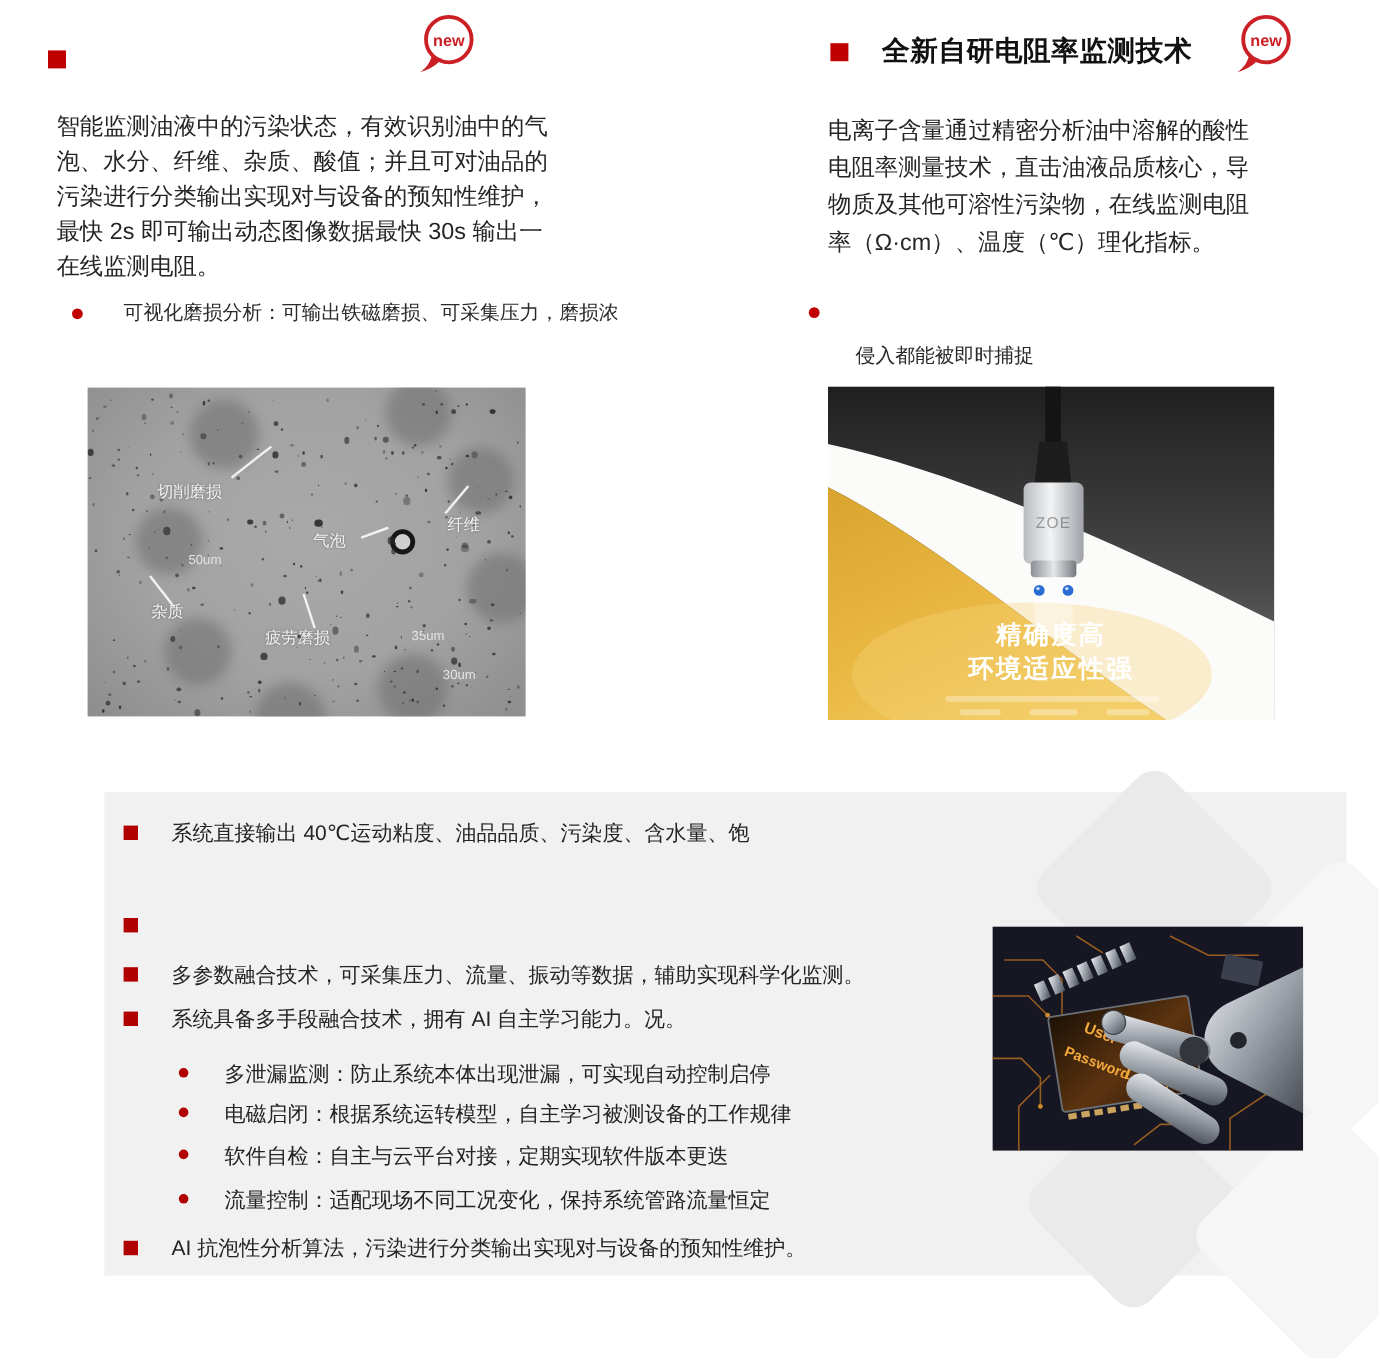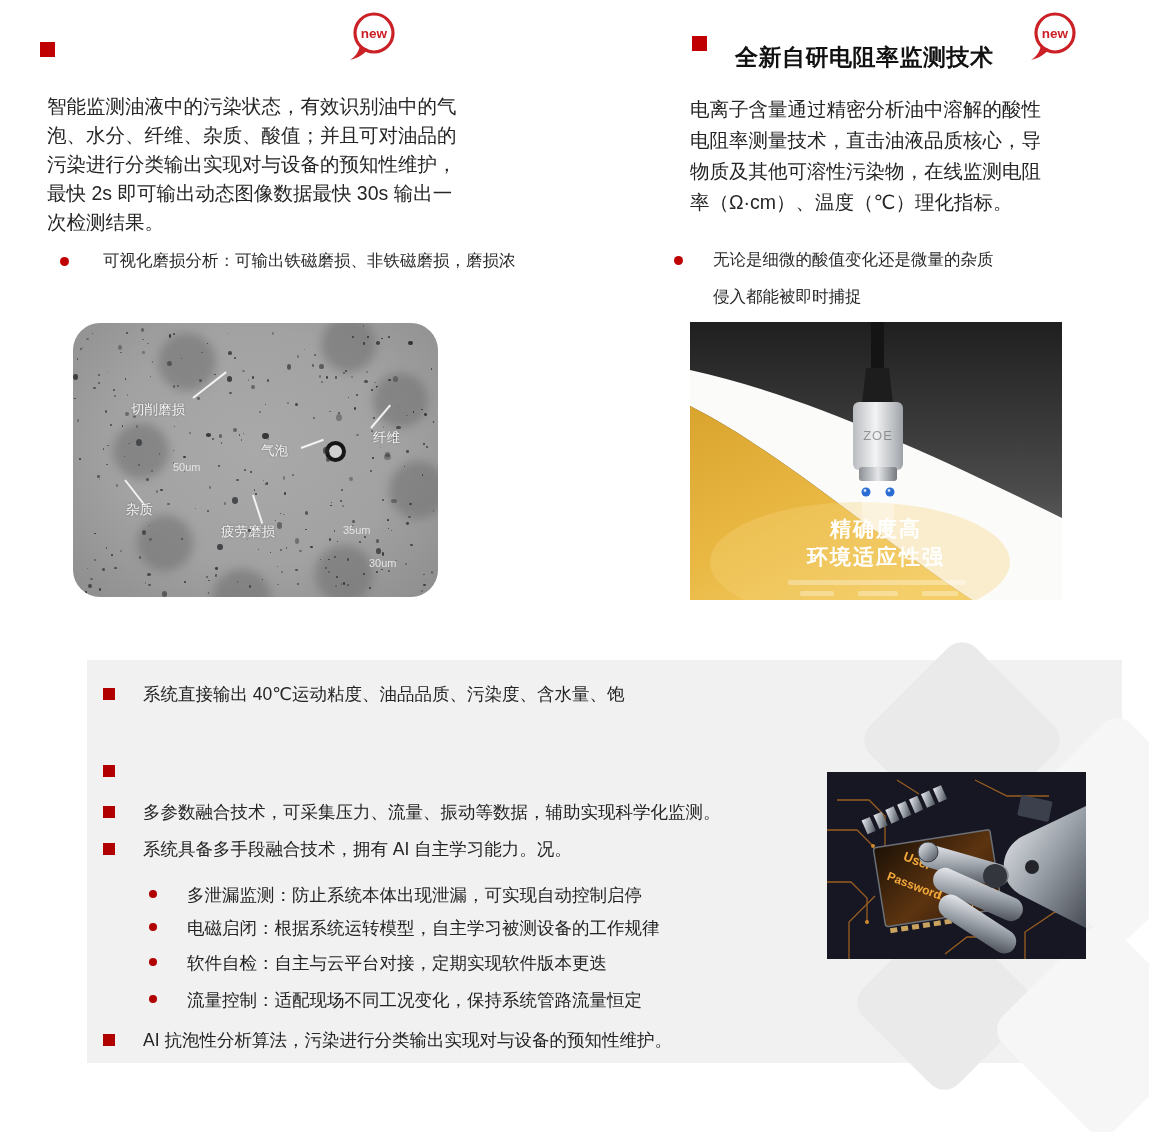--- a/index.html
+++ b/index.html
@@ -44,27 +44,27 @@
       <path d="M13 36 C 11 43 8 47 3 50 C 12 48 18 43 21 39 Z" fill="#cb2026"></path>
       <text x="27" y="28" text-anchor="middle" font-size="13.5" fill="#cb2026">new</text>
     </svg>
   </div>
 
   <div class="abs para" style="left:47px;top:92px;">
     <div>智能监测油液中的污染状态，有效识别油中的气</div>
     <div>泡、水分、纤维、杂质、酸值；并且可对油品的</div>
     <div>污染进行分类输出实现对与设备的预知性维护，</div>
     <div>最快 2s 即可输出动态图像数据最快 30s 输出一</div>
-    <div>次检测结果。</div>
+    <div>在线监测电阻。</div>
   </div>
 
   <div class="abs dot" style="left:60px;top:257px;"></div>
-  <div class="abs bullet-line" style="left:103px;top:250px;">可视化磨损分析：可输出铁磁磨损、非铁磁磨损，磨损浓</div>
-
-  <div class="abs micro" style="left:73px;top:323px;border-radius:27px;">
+  <div class="abs bullet-line" style="left:103px;top:250px;">可视化磨损分析：可输出铁磁磨损、可采集压力，磨损浓</div>
+
+  <div class="abs micro" style="left:73px;top:323px;">
     <div class="bokeh" style="left:85px;top:10px;width:58px;height:58px;"></div>
     <div class="bokeh" style="left:248px;top:-6px;width:55px;height:55px;"></div>
     <div class="bokeh" style="left:300px;top:50px;width:55px;height:55px;"></div>
     <div class="bokeh" style="left:40px;top:100px;width:56px;height:56px;"></div>
     <div class="bokeh" style="left:316px;top:138px;width:58px;height:58px;"></div>
     <div class="bokeh" style="left:64px;top:192px;width:56px;height:56px;"></div>
     <div class="bokeh" style="left:242px;top:222px;width:58px;height:58px;"></div>
     <div class="bokeh" style="left:140px;top:246px;width:58px;height:58px;"></div>
 
     <div class="ring" style="left:252px;top:118px;"></div>
@@ -74,21 +74,21 @@
     <div class="mline" style="left:228px;top:124px;width:24px;transform:rotate(-20deg);"></div>
     <div class="mline" style="left:52px;top:156px;width:33px;transform:rotate(52deg);"></div>
     <div class="mline" style="left:180px;top:171px;width:30px;transform:rotate(72deg);"></div>
 
     <div class="mlabel" style="left:58px;top:78px;">切削磨损</div>
     <div class="mlabel" style="left:300px;top:106px;">纤维</div>
     <div class="mlabel" style="left:188px;top:119px;">气泡</div>
     <div class="mlabel" style="left:53px;top:178px;">杂质</div>
     <div class="mlabel" style="left:148px;top:200px;">疲劳磨损</div>
 
-    <div class="mscale" style="left:100px;top:138px;">50um</div>
+    <div class="mscale" style="left:84px;top:138px;">50um</div>
     <div class="mscale" style="left:270px;top:201px;">35um</div>
     <div class="mscale" style="left:296px;top:234px;">30um</div>
   <div class="speck" style="left: 275.854px; top: 153.721px; width: 3.91249px; height: 4.72197px; opacity: 0.374347;"></div>
       <div class="speck" style="left: 322.695px; top: 102.831px; width: 5.10473px; height: 3.62225px; opacity: 0.672876;"></div>
       <div class="speck" style="left: 76.708px; top: 53.1275px; width: 1.30429px; height: 0.98305px; opacity: 0.567236;"></div>
       <div class="speck" style="left: 203.742px; top: 242.662px; width: 1.25581px; height: 1.09712px; opacity: 0.844081;"></div>
       <div class="speck" style="left: 255.427px; top: 235.799px; width: 1.08297px; height: 0.779261px; opacity: 0.83797;"></div>
       <div class="speck" style="left: 237.326px; top: 223.147px; width: 2.23009px; height: 2.17821px; opacity: 0.79707;"></div>
       <div class="speck" style="left: 180.902px; top: 166.393px; width: 1.30486px; height: 1.44554px; opacity: 0.740877;"></div>
       <div class="speck" style="left: 190.326px; top: 156.884px; width: 1.09238px; height: 1.24141px; opacity: 0.508385;"></div>
@@ -350,38 +350,37 @@
       <div class="speck" style="left: 267.809px; top: 260.39px; width: 1.62382px; height: 1.91562px; opacity: 0.416576;"></div>
       <div class="speck" style="left: 297.931px; top: 66.1871px; width: 2.33464px; height: 1.67266px; opacity: 0.834753;"></div>
       <div class="speck" style="left: 64.8699px; top: 140.99px; width: 1.88861px; height: 1.7077px; opacity: 0.46155;"></div>
       <div class="speck" style="left: 153.837px; top: 9.5283px; width: 1.35069px; height: 1.04192px; opacity: 0.435472;"></div>
       <div class="speck" style="left: 213.579px; top: 41.3971px; width: 4.25835px; height: 5.25789px; opacity: 0.63277;"></div>
       <div class="speck" style="left: 350.797px; top: 90.4976px; width: 3.1314px; height: 2.77572px; opacity: 0.818506;"></div>
       <div class="speck" style="left: 133.823px; top: 187.398px; width: 2.06802px; height: 1.63459px; opacity: 0.670904;"></div>
     </div>
 
   <div class="abs sq" style="left:692px;top:36px;"></div>
-  <div class="abs title" style="left:735px;top:42px;">全新自研电阻率监测技术</div>
+  <div class="abs title" style="left:735px;top:27px;">全新自研电阻率监测技术</div>
   <div class="abs badge" style="left:1028px;top:10px;">
     <svg width="54" height="52" viewBox="0 0 54 52">
       <circle cx="27" cy="23" r="19" fill="#fff" stroke="#cb2026" stroke-width="3.2"></circle>
       <path d="M13 36 C 11 43 8 47 3 50 C 12 48 18 43 21 39 Z" fill="#cb2026"></path>
       <text x="27" y="28" text-anchor="middle" font-size="13.5" fill="#cb2026">new</text>
     </svg>
   </div>
 
   <div class="abs para" style="left:690px;top:94px;line-height:31px;">
     <div style="line-height:31px;">电离子含量通过精密分析油中溶解的酸性</div>
     <div style="line-height:31px;">电阻率测量技术，直击油液品质核心，导</div>
     <div style="line-height:31px;">物质及其他可溶性污染物，在线监测电阻</div>
     <div style="line-height:31px;">率（Ω·cm）、温度（℃）理化指标。</div>
   </div>
 
   <div class="abs dot" style="left:674px;top:256px;"></div>
-  <div class="abs bullet-line" style="left:713px;top:249px;">无论是细微的酸值变化还是微量的杂质</div>
   <div class="abs bullet-line" style="left:713px;top:286px;">侵入都能被即时捕捉</div>
 
   <div class="abs" style="left:690px;top:322px;">
     <svg width="372" height="278" viewBox="0 0 372 278">
       <defs>
         <linearGradient id="darkbg" x1="0" y1="0" x2="0" y2="1">
           <stop offset="0" stop-color="#1f1f1f"></stop>
             <stop offset=".6" stop-color="#4a4a4a"></stop>
             <stop offset="1" stop-color="#777"></stop>
         </linearGradient>

